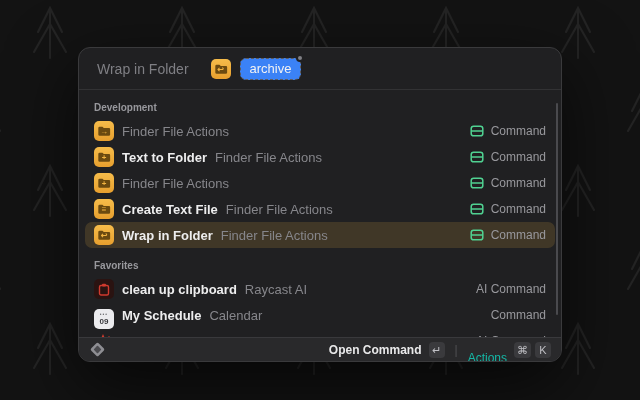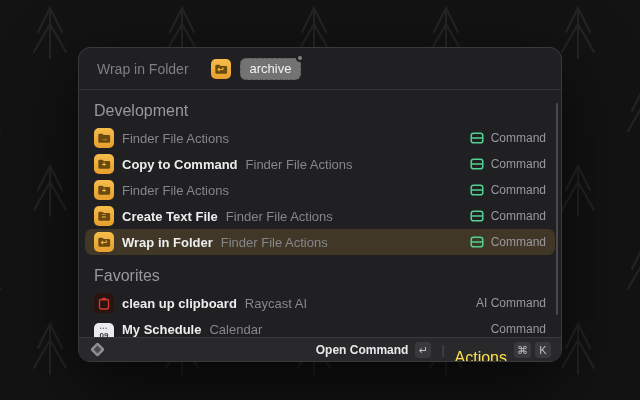--- a/index.html
+++ b/index.html
@@ -15,28 +15,28 @@
   
   .searchbar { height:42px; display:flex; align-items:center; padding:0 18px;
                border-bottom:1px solid #323234; }
   .search-label { font-size:14px; color:#7f7f84; margin-right:22px; }
   .tile { width:20px; height:20px; border-radius:5px; display:inline-flex;
           align-items:center; justify-content:center; position:relative; flex:0 0 auto; }
   .tile.orange { background:linear-gradient(180deg,#f6bc4a,#e79f2e); }
   .tile .sym { position:absolute; left:0; right:0; top:5px; text-align:center;
                font-size:8px; font-weight:bold; color:#f2b340; line-height:12px; }
   .chip { position:relative; margin-left:9px; padding:2px 9px 3px;
-          border:1px dashed #5c5c60; border-radius:6px; background:#737373;
+          border:1px dashed #5c5c60; border-radius:6px; background:#3b82f6;
           color:#f2f2f3; font-size:13px; font-weight:500; }
   .chip-badge { position:absolute; right:-4px; top:-5px; width:8px; height:8px;
                 border-radius:50%; background:#808086; border:2px solid #202022; }
 
   
   .list { padding:6px 6px 0; }
-  .section-header { font-size:16px; font-weight:400; color:#98989d;
+  .section-header { font-size:10px; font-weight:700; color:#98989d;
                     padding:6px 9px 5px; }
   .section-header.second { padding-top:12px; }
   .row { height:26px; display:flex; align-items:center; gap:8px;
          padding:0 9px; border-radius:7px; }
   .row.selected { background:rgba(235,180,70,.16); }
   .row-icon { width:20px; height:20px; flex:0 0 auto; display:flex;
               align-items:center; justify-content:center; }
   .row-title { font-size:13px; font-weight:600; color:#ededee; white-space:nowrap; }
   .row-sub { font-size:13px; color:#86868b; white-space:nowrap; }
   .row-spacer { flex:1; }
@@ -56,21 +56,21 @@
   
   .footer { position:absolute; left:0; right:0; bottom:0; height:24px;
             background:#29292b; border-top:1px solid #39393c;
             display:flex; align-items:center; padding:0 10px 0 12px; }
   .footer-icon { width:13px; height:13px; background:#8e8e93; transform:rotate(45deg) scale(.8);
                  border-radius:2px; position:relative; }
   .footer-icon::after { content:""; position:absolute; left:3px; top:3px; right:3px;
                         bottom:3px; background:#4a4a4e; border-radius:1px; }
   .footer .spacer { flex:1; }
   .f-primary { font-size:12px; font-weight:600; color:#e9e9ea; margin-right:7px; }
-  .f-secondary { font-size:16px; color:#fde047; margin:16px 7px 0 10px; }
+  .f-secondary { font-size:12px; color:#14b8a6; margin:16px 7px 0 10px; }
   .keycap { min-width:16px; height:16px; padding:0 3px; border-radius:4px;
             background:#3a3a3d; color:#bfbfc4; font-size:11px; line-height:16px;
             text-align:center; display:inline-block; }
   .keycap + .keycap { margin-left:4px; }
   .f-div { color:#505053; font-size:12px; margin-left:10px; }
 </style>
 </head>
 <body>
 
 <svg class="bg" width="640" height="400" aria-hidden="true">
@@ -130,21 +130,21 @@
       </div>
       <div class="row">
         <span class="row-icon">
           <span class="tile orange">
             <svg width="14" height="14" viewBox="0 0 16 16">
               <path d="M1.5 4.5 q0-1.5 1.5-1.5 h3.2 l1.6 1.6 h6 q1.2 0 1.2 1.2 v6.2 q0 1.5-1.5 1.5 h-10.5 q-1.5 0-1.5-1.5 z" fill="#6b4a10"></path>
             </svg>
             <span class="sym">+</span>
           </span>
         </span>
-        <span class="row-title">Copy to Command</span>
+        <span class="row-title">Text to Folder</span>
         <span class="row-sub">Finder File Actions</span>
         <span class="row-spacer"></span>
         <span class="acc-icon">
           <svg width="14" height="14" viewBox="0 0 14 14">
             <rect x="1.2" y="2.2" width="11.6" height="9.6" rx="2.4" fill="none" stroke="#50d292" stroke-width="1.5"></rect>
             <line x1="1.2" y1="7" x2="12.8" y2="7" stroke="#50d292" stroke-width="1.5"></line>
           </svg>
         </span>
         <span class="row-acc">Command</span>
       </div>

